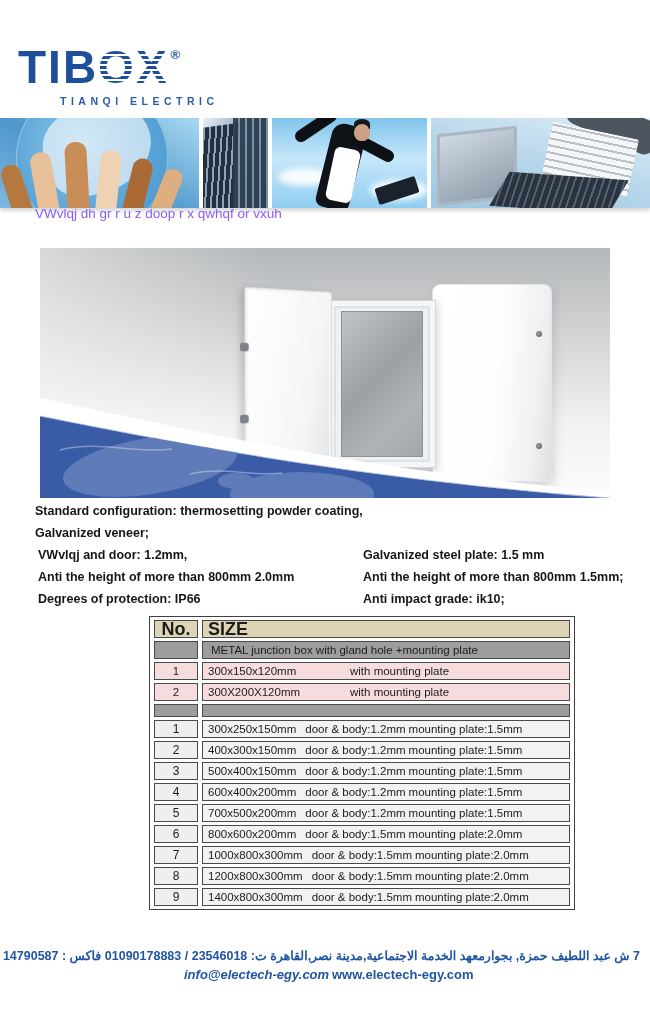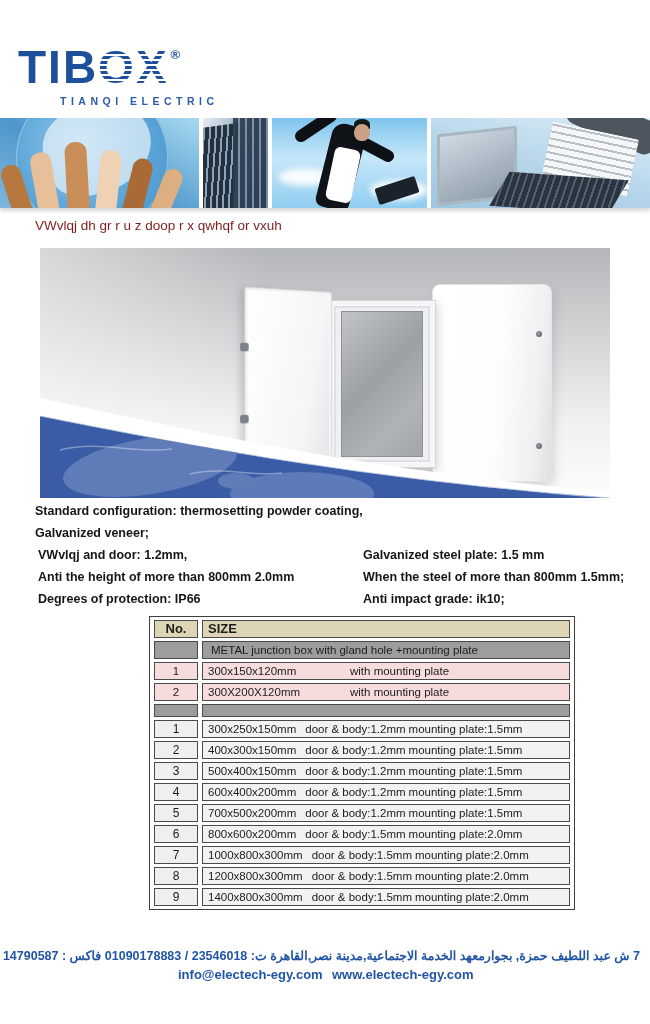--- a/index.html
+++ b/index.html
@@ -67,21 +67,21 @@
   .p4 .kbd { position:absolute; left:66px; top:58px; width:124px; height:34px;
              background:repeating-linear-gradient(75deg,#2a3340 0 5px,#55616e 5px 7px);
              transform:skewX(-28deg) rotate(4deg); }
   .p4 .arm { position:absolute; right:-10px; top:-12px; width:94px; height:34px; background:#4d565e;
              transform:rotate(24deg); border-radius:10px; }
   .p4 .news { position:absolute; right:16px; top:12px; width:88px; height:58px; background:#f4f6f7;
               transform:rotate(12deg); border-radius:2px;
               background-image:repeating-linear-gradient(0deg,rgba(0,0,0,0) 0 5px,#b9bfc6 5px 7px); }
 
   
-  .doc-title { position:absolute; left:35px; top:218px; font-size:13.5px; color:#7f1d1d; }
+  .doc-title { position:absolute; left:35px; top:206px; font-size:13.5px; color:#8b5cf6; }
 
   
   .figure { position:absolute; left:40px; top:248px; width:570px; height:250px;
             background:linear-gradient(90deg,rgba(255,255,255,.45),rgba(255,255,255,0) 40%),
                        linear-gradient(180deg,#b4b7b9 0%,#d7d8da 40%,#f1f1f1 70%,#fcfcfc 100%); }
   .refl { position:absolute; left:210px; top:216px; width:300px; height:26px; z-index:0;
           background:linear-gradient(180deg,rgba(140,146,152,.32),rgba(140,146,152,0)); filter:blur(3px); }
   .box-door { position:absolute; left:206px; top:44px; width:84px; height:178px; z-index:3;
               background:linear-gradient(100deg,#ffffff 0%,#f4f5f6 70%,#e2e4e6 100%);
               border:1px solid #d8dadc; border-radius:3px;
@@ -108,36 +108,36 @@
   .specs { position:absolute; left:35px; top:500px; width:585px; font-weight:bold; font-size:12.5px; color:#161616; }
   .specs .ln { height:22px; line-height:22px; white-space:nowrap; }
   .specs-grid { display:grid; grid-template-columns:325px 1fr; }
   .specs-grid .ln { padding-left:3px; }
 
   
   .tblwrap { position:absolute; left:149px; top:616px; width:424px; border:1px solid #3f3f3f; background:#ffffff; }
   table.size { width:100%; border-collapse:separate; border-spacing:4px 3px; font-size:11.5px; color:#1c1c1c; }
   table.size td { border:1px solid #4a4a4a; padding:1px 5px; line-height:14px; }
   .c-no { width:32px; text-align:center; }
-  .r-head td { background:#ded5b6; font-weight:bold; font-size:13px; }
+  .r-head td { background:#ded5b6; font-weight:bold; font-size:18px; }
   .r-sub td { background:#9d9d9d; font-weight:normal; }
   .r-sub .c-size { padding-left:8px; }
   .r-pink td { background:#f6dcdc; }
   .r-pink .dims { display:inline-block; width:142px; }
   .r-gap td { background:#9d9d9d; height:9px; padding:0; }
   .r-item td { background:#f2f2f2; }
   .r-item .c-no { background:#efefef; font-size:12px; }
   .r-item .dims { margin-right:9px; }
   .r-item .bodyv { margin-right:3px; }
 
   
   .footer { position:absolute; left:0; top:948px; width:650px; color:#2155a3; font-weight:bold; }
   .addr { direction:rtl; text-align:right; padding-right:10px; font-size:12.5px; }
   .contacts { position:relative; height:20px; margin-top:4px; font-size:13px; }
-  .email { position:absolute; left:178px; }
+  .email { position:absolute; left:184px;font-style:italic; }
   .web { position:absolute; left:332px; }
 </style>
 </head>
 <body>
 
 <div class="page">
 
   <div class="logo">
     <div class="brand"><span>TIB</span><span class="striped">O</span><span class="striped">X</span><span class="reg">®</span></div>
     <div class="tagline">TIANQI ELECTRIC</div>
@@ -208,21 +208,21 @@
     </svg>
   </div>
 
   <div class="specs">
     <div class="ln">Standard configuration: thermosetting powder coating,</div>
     <div class="ln">Galvanized veneer;</div>
     <div class="specs-grid">
       <div class="ln">VWvlqj and door: 1.2mm,</div>
       <div class="ln">Galvanized steel plate: 1.5 mm</div>
       <div class="ln">Anti the height of more than 800mm 2.0mm</div>
-      <div class="ln">When the steel of more than 800mm 1.5mm;</div>
+      <div class="ln">Anti the height of more than 800mm 1.5mm;</div>
       <div class="ln">Degrees of protection: IP66</div>
       <div class="ln">Anti impact grade: ik10;</div>
     </div>
   </div>
 
   <div class="tblwrap">
     <table class="size">
       <tbody>
         <tr class="r-head">
           <td class="c-no">No.</td>

